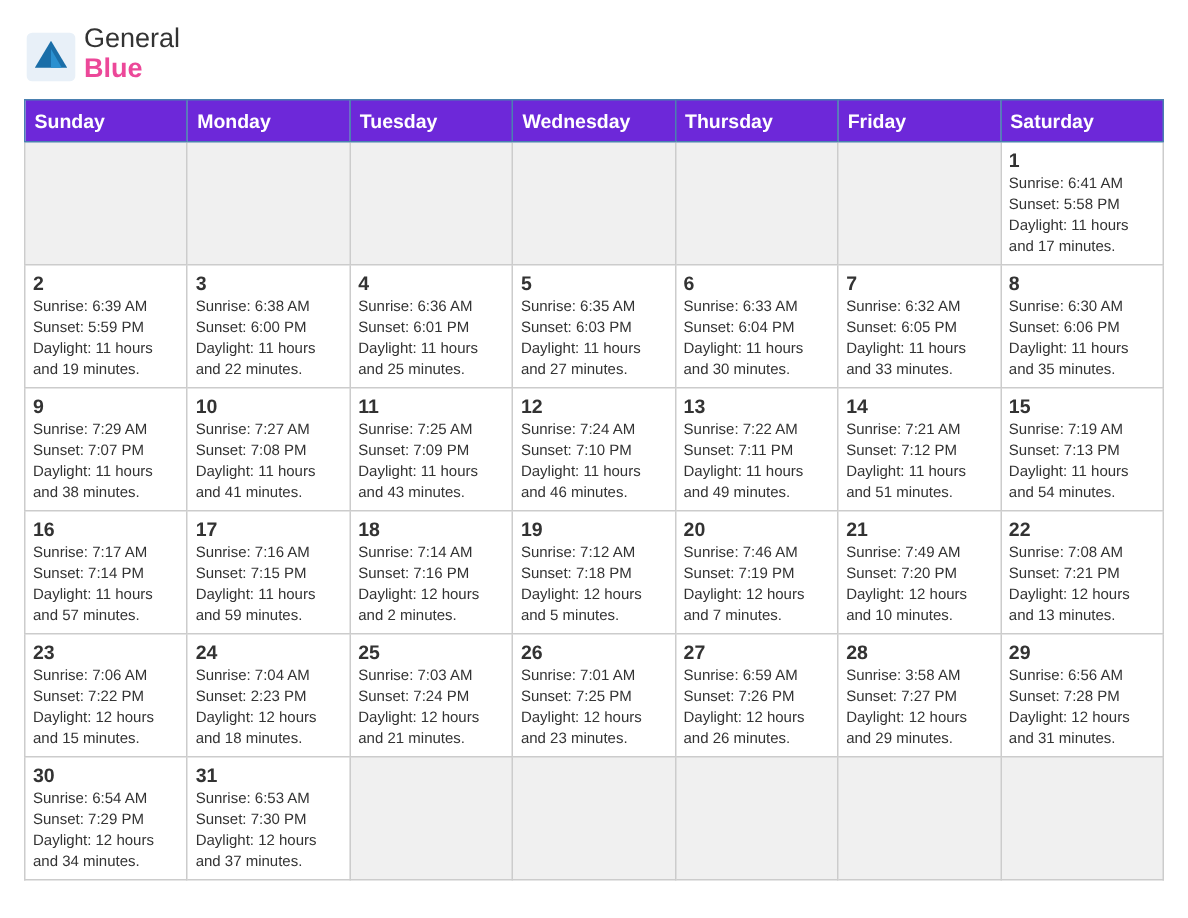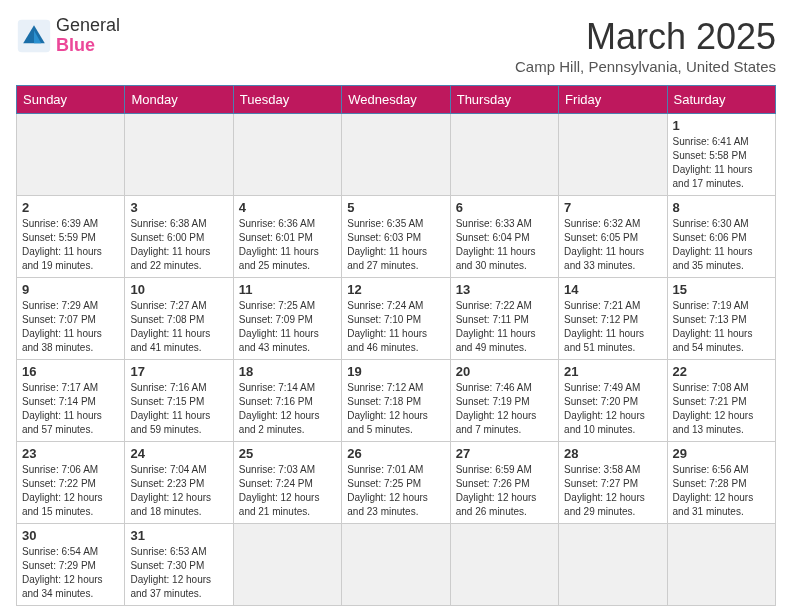--- a/index.html
+++ b/index.html
@@ -11,21 +11,21 @@
       padding: 16px;
     }
     .header-section {
       display: flex;
       justify-content: space-between;
       align-items: flex-start;
       margin-bottom: 10px;
     }
     .logo {
       display: flex;
-      align-items: center;
+      align-items: flex-end;
       gap: 4px;
     }
     .logo-text {
       font-size: 18px;
       color: #333;
       line-height: 1.1;
     }
     .logo-text span {
       display: block;
     }
@@ -46,26 +46,26 @@
     .location {
       font-size: 15px;
       color: #555;
     }
     .calendar {
       width: 100%;
       border-collapse: collapse;
       border: 1px solid #bbb;
     }
     .calendar th {
-      background: #be185d;
+      background: #6d28d9;
       color: #fff;
       text-align: left;
       padding: 6px 6px;
       font-size: 13px;
-      font-weight: normal;
+      font-weight: bold;
       border: 1px solid #4a80b0;
     }
     .calendar td {
       vertical-align: top;
       border: 1px solid #ccc;
       padding: 4px 5px;
       width: 108px;
       min-height: 72px;
       background: #fff;
       font-size: 10.5px;
@@ -98,24 +98,20 @@
     <svg class="logo-icon" viewBox="0 0 40 40">
       <rect x="2" y="2" width="36" height="36" rx="4" fill="#e8f0f8"></rect>
       <polygon points="20,8 32,28 8,28" fill="#1a6ea8"></polygon>
       <polygon points="20,14 28,28 20,28" fill="#2a90d0"></polygon>
     </svg>
     <div class="logo-text">
       <span class="general">General</span>
       <span class="blue">Blue</span>
     </div>
   </div>
-  <div class="title-area">
-    <div class="month-title">March 2025</div>
-    <div class="location">Camp Hill, Pennsylvania, United States</div>
-  </div>
 </div>
 
 <table class="calendar">
   <thead>
     <tr>
     <th>Sunday</th>
         <th>Monday</th>
         <th>Tuesday</th>
         <th>Wednesday</th>
         <th>Thursday</th>

